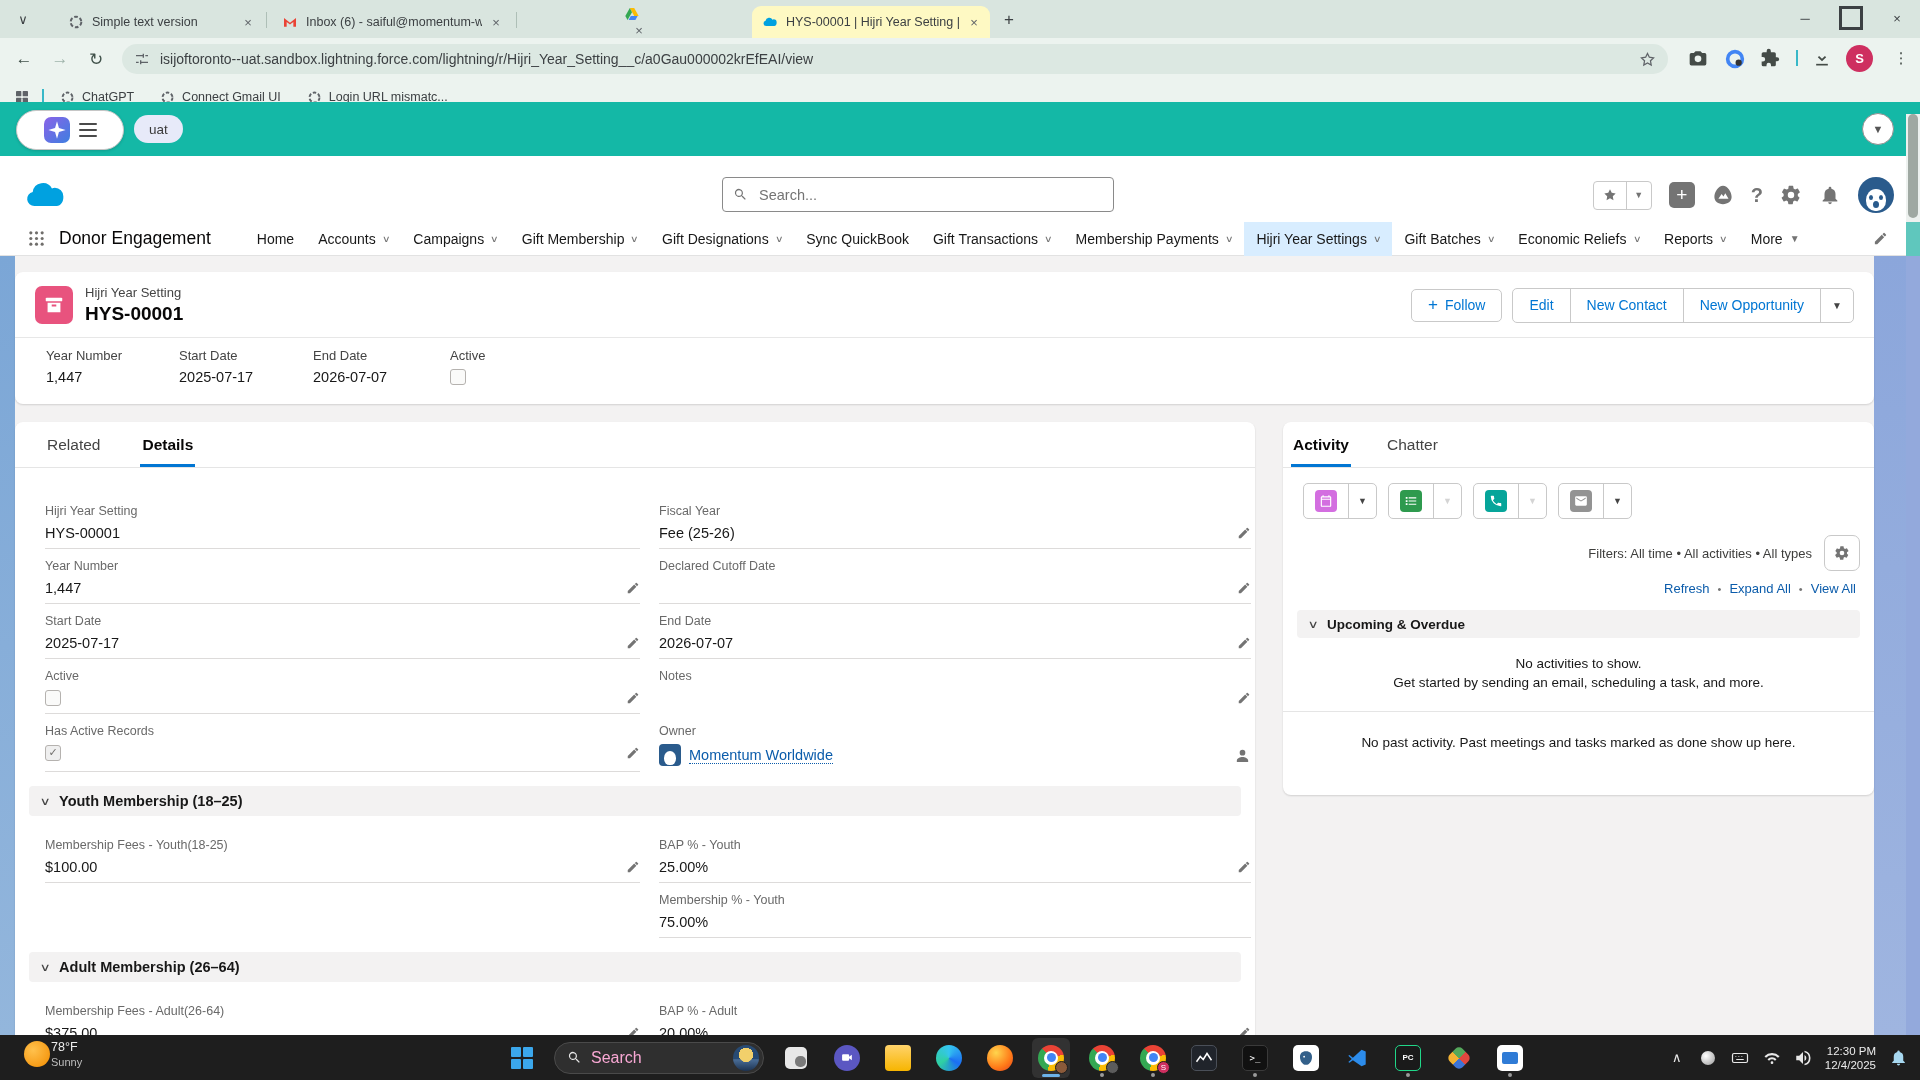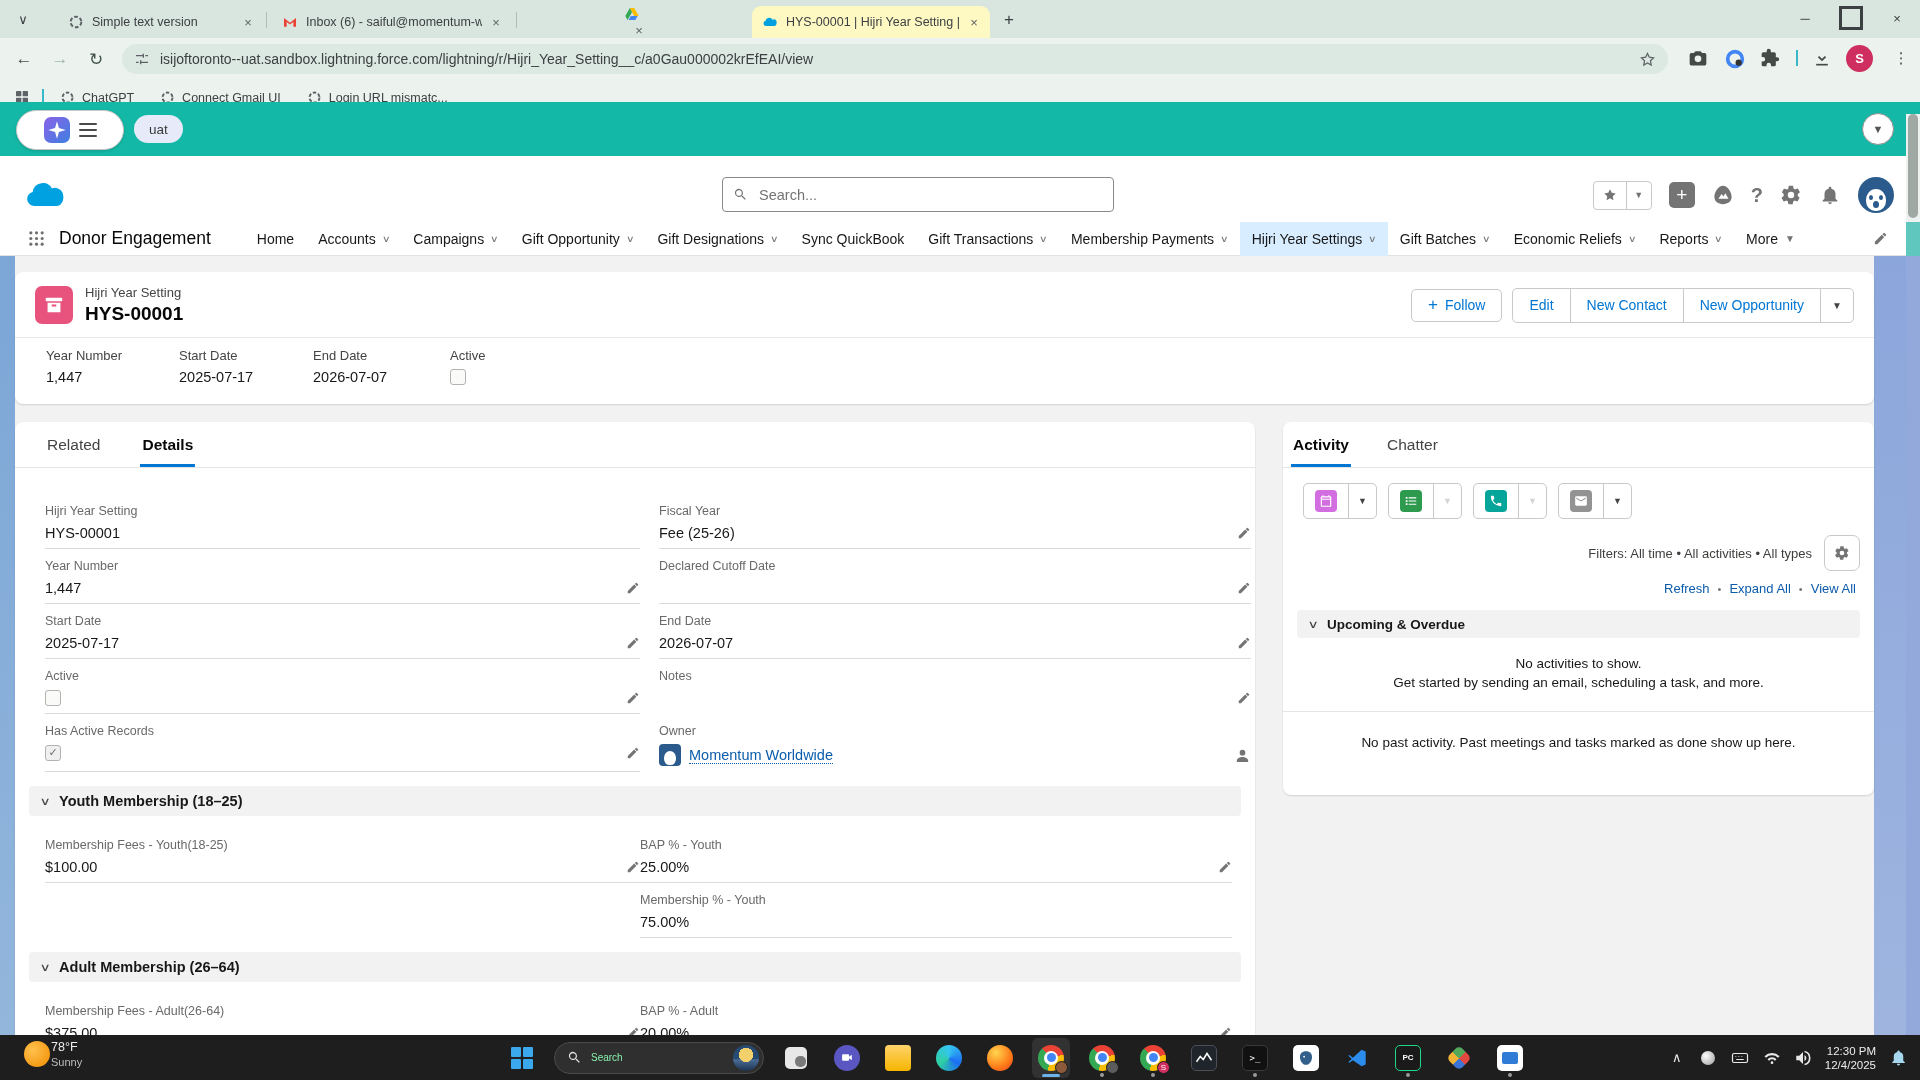--- a/index.html
+++ b/index.html
@@ -29,21 +29,21 @@
   .omnibox .star{width:17px;height:17px;color:#5f6368;flex:0 0 auto;}
   .toolico{position:absolute;top:10px;width:20px;height:20px;color:#444b47;}
   .tooldiv{position:absolute;top:12px;width:2px;height:16px;background:#38b8c8;}
   .chromeavatar{position:absolute;left:1846px;top:7px;width:27px;height:27px;border-radius:50%;background:#CE2F60;color:#fff;font-size:13px;font-weight:bold;display:flex;align-items:center;justify-content:center;}
   .kebab{position:absolute;left:1893px;top:8px;width:16px;height:24px;color:#444b47;font-size:15px;display:flex;align-items:center;justify-content:center;}
 
   
   .bookmarks{position:absolute;left:0;top:80px;width:1920px;height:34px;background:#ECF3EF;border-bottom:1px solid #D2DDD6;display:flex;align-items:center;}
   .bmgrid{width:16px;height:16px;color:#5f6368;margin:0 12px 0 14px;}
   .bmdiv{width:2px;height:16px;background:#38b8c8;margin-right:16px;}
-  .bmitem{display:flex;align-items:flex-end;margin-right:26px;}
+  .bmitem{display:flex;align-items:center;margin-right:26px;}
   .bmitem .favicon{width:15px;height:15px;margin-right:7px;color:#5f6368;}
   .bmitem .bl{font-size:12.5px;color:#3c4043;}
 
   
   .extbar{position:absolute;left:0;top:102px;width:1920px;height:54px;background:#14b8a6;}
   .extpill{position:absolute;left:16px;top:8px;width:106px;height:38px;border:1px solid #c6c6c6;border-radius:20px;box-shadow:0 1px 3px rgba(0,0,0,.15);display:flex;align-items:center;justify-content:center;gap:9px;background:#fff;}
   .sparklesq{width:26px;height:26px;border-radius:7px;background:linear-gradient(135deg,#8a63e8,#3e7fe0);color:#fff;}
   .hamb{width:18px;height:14px;display:flex;flex-direction:column;justify-content:space-between;}
   .hamb i{display:block;height:2px;background:#4a4a4a;border-radius:1px;}
   .envchip{position:absolute;left:134px;top:13px;height:28px;padding:0 15px;border-radius:14px;background:#E7EAF9;color:#3a3a3a;font-size:13.5px;display:flex;align-items:center;}
@@ -124,21 +124,21 @@
   .vrow{display:flex;align-items:center;}
   .vrow .sp{flex:1;}
   .ownerrow{display:flex;align-items:center;gap:8px;margin-top:6px;min-height:22px;}
   .ownavatar{width:22px;height:22px;border-radius:4px;background:#2A5B8C;position:relative;overflow:hidden;flex:0 0 auto;}
   .ownavatar .face{position:absolute;left:5px;top:7px;width:12px;height:14px;background:#fff;border-radius:50% 50% 45% 45%;}
   .ownlink{font-size:14.5px;color:#0B5CAB;border-bottom:1px dotted #0B5CAB;}
   .chgowner{width:17px;height:17px;color:#747474;}
   .secbar{margin:14px 14px 0 14px;height:30px;background:#F3F2F2;border-radius:4px;display:flex;align-items:center;padding-left:12px;gap:10px;}
   .secbar .chev{font-size:11px;color:#444;transform:scaleX(1.4);}
   .secbar .st{font-size:14.5px;font-weight:bold;color:#181818;}
-  .secgrid{padding:12px 14px 0 30px;display:grid;grid-template-columns:595px 592px;}
+  .secgrid{padding:12px 14px 0 30px;display:grid;grid-template-columns:595px 592px;column-gap:19px;}
 
   
   .rightcard{left:1283px;top:422px;width:591px;height:373px;}
   .rightcard .tabrow{padding-left:8px;gap:34px;}
   .composer{display:flex;gap:11px;padding:15px 0 0 20px;}
   .cbtn{display:flex;height:34px;border:1px solid #C9C9C9;border-radius:5px;overflow:hidden;}
   .cbtn .main{width:44px;display:flex;align-items:center;justify-content:center;}
   .cbtn .csq{width:22px;height:22px;border-radius:4px;color:#fff;padding:4px;box-sizing:border-box;}
   .cbtn .dcaret{width:27px;display:flex;align-items:center;justify-content:center;font-size:9px;color:#444;border-left:1px solid #C9C9C9;}
   .cbtn .dcaret.dis{color:#D4D4D4;}
@@ -164,21 +164,21 @@
   .wcond{font-size:11px;color:#BDBDBD;margin-top:2px;}
   .tbcluster{position:absolute;left:503px;top:0;height:45px;display:flex;align-items:center;gap:13px;}
   .tbico{width:38px;height:40px;display:flex;align-items:center;justify-content:center;position:relative;border-radius:6px;}
   .tbico.activeapp{background:#323232;}
   .tbico .rundot{position:absolute;bottom:1px;left:50%;transform:translateX(-50%);width:4px;height:4px;border-radius:2px;background:#9a9a9a;}
   .tbico .runbar{position:absolute;bottom:1px;left:50%;transform:translateX(-50%);width:18px;height:3px;border-radius:2px;background:#6CB2E8;}
   .winlogo{width:22px;height:22px;display:grid;grid-template-columns:10px 10px;grid-template-rows:10px 10px;gap:2px;}
   .winlogo i{background:#3BA7EC;border-radius:1px;}
   .tbsearch{height:32px;width:210px;border-radius:16px;background:#2F2F2F;border:1px solid #4a4a4a;display:flex;align-items:center;padding:0 4px 0 12px;box-sizing:border-box;gap:9px;}
   .tbsearch .mag{width:15px;height:15px;color:#e6e6e6;}
-  .tbsearch .stxt{font-size:10px;color:#86efac;flex:1;}
+  .tbsearch .stxt{font-size:16px;color:#f9a8d4;flex:1;}
   .tbmoon{width:26px;height:26px;border-radius:50%;background:radial-gradient(circle at 50% 38%,#F2D06B 0 34%,transparent 35%),linear-gradient(180deg,#274a73 55%,#4a6d96 56%,#1d3352);}
   .chromeball{width:26px;height:26px;border-radius:50%;background:conic-gradient(from -45deg,#EA4335 0 120deg,#FBBC04 0 240deg,#34A853 0 360deg);position:relative;}
   .chromeball::before{content:"";position:absolute;left:6px;top:6px;width:14px;height:14px;border-radius:50%;background:#fff;}
   .chromeball::after{content:"";position:absolute;left:8.5px;top:8.5px;width:9px;height:9px;border-radius:50%;background:#4285F4;}
   .badge{position:absolute;right:2px;bottom:4px;width:13px;height:13px;border-radius:50%;border:1px solid #1E1E1E;box-sizing:border-box;}
   .sq{width:26px;height:26px;border-radius:5px;display:flex;align-items:center;justify-content:center;box-sizing:border-box;}
   .tray{position:absolute;right:12px;top:0;height:45px;display:flex;align-items:center;gap:13px;}
   .trayico{width:18px;height:18px;color:#E8E8E8;display:flex;align-items:center;justify-content:center;font-size:13px;}
   .clockblk{text-align:right;color:#ECECEC;font-size:11.5px;line-height:14px;}
   .bellico{width:19px;height:19px;color:#A7D8F0;}
@@ -408,21 +408,21 @@
       </span>
     <span class="navitem">
         <span>Accounts</span>
         <span class="caret">∨</span>
       </span>
     <span class="navitem">
         <span>Campaigns</span>
         <span class="caret">∨</span>
       </span>
     <span class="navitem">
-        <span>Gift Opportunity</span>
+        <span>Gift Membership</span>
         <span class="caret">∨</span>
       </span>
     <span class="navitem">
         <span>Gift Designations</span>
         <span class="caret">∨</span>
       </span>
     <span class="navitem">
         <span>Sync QuickBook</span>
       </span>
     <span class="navitem">

